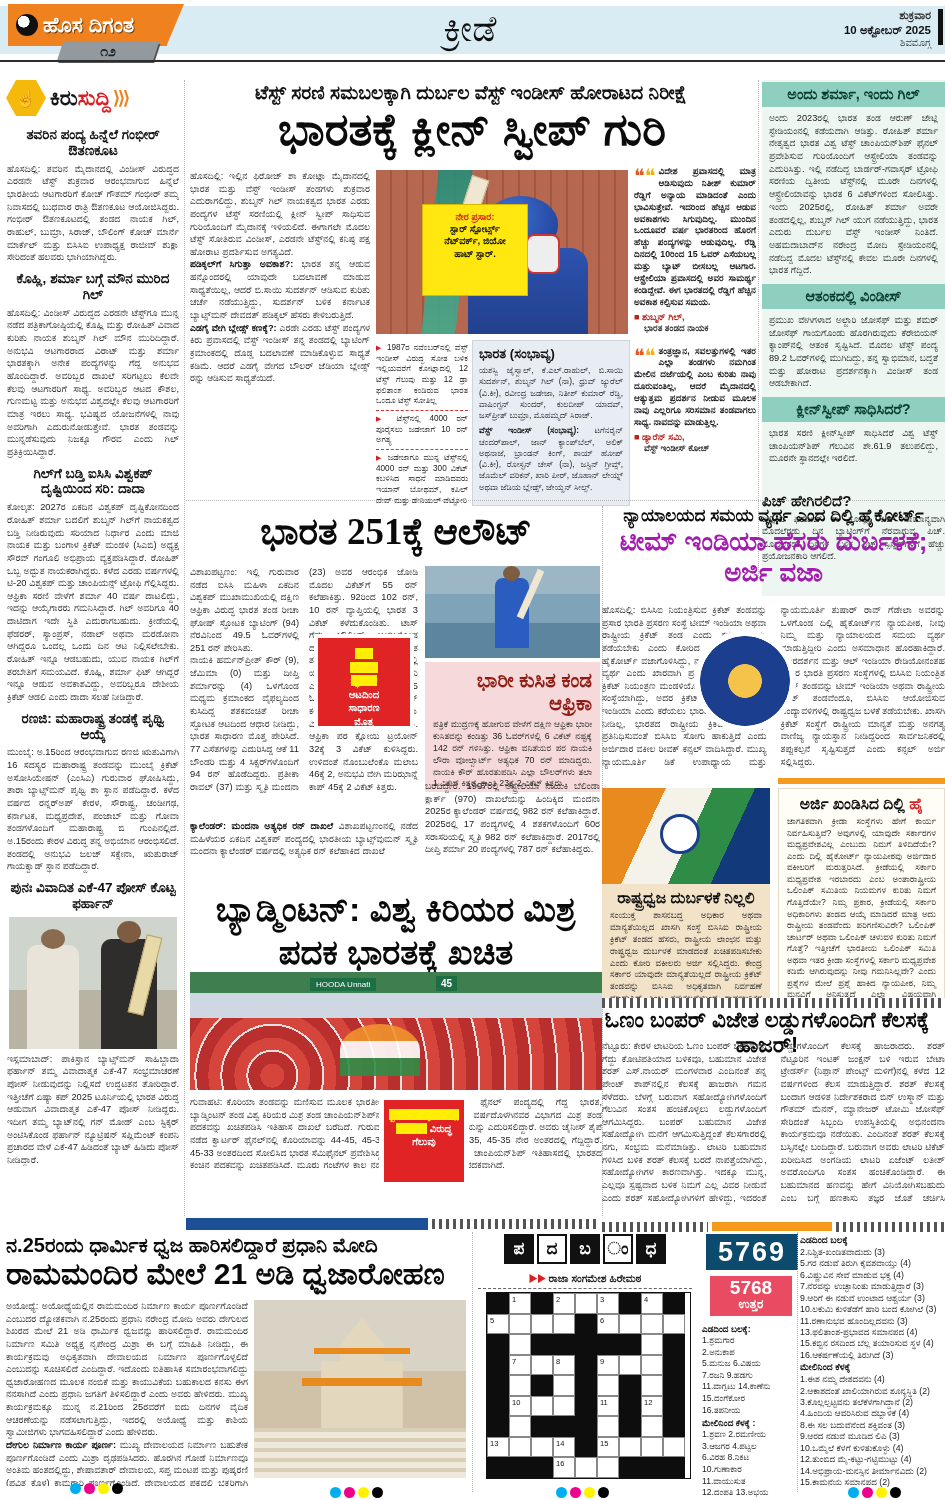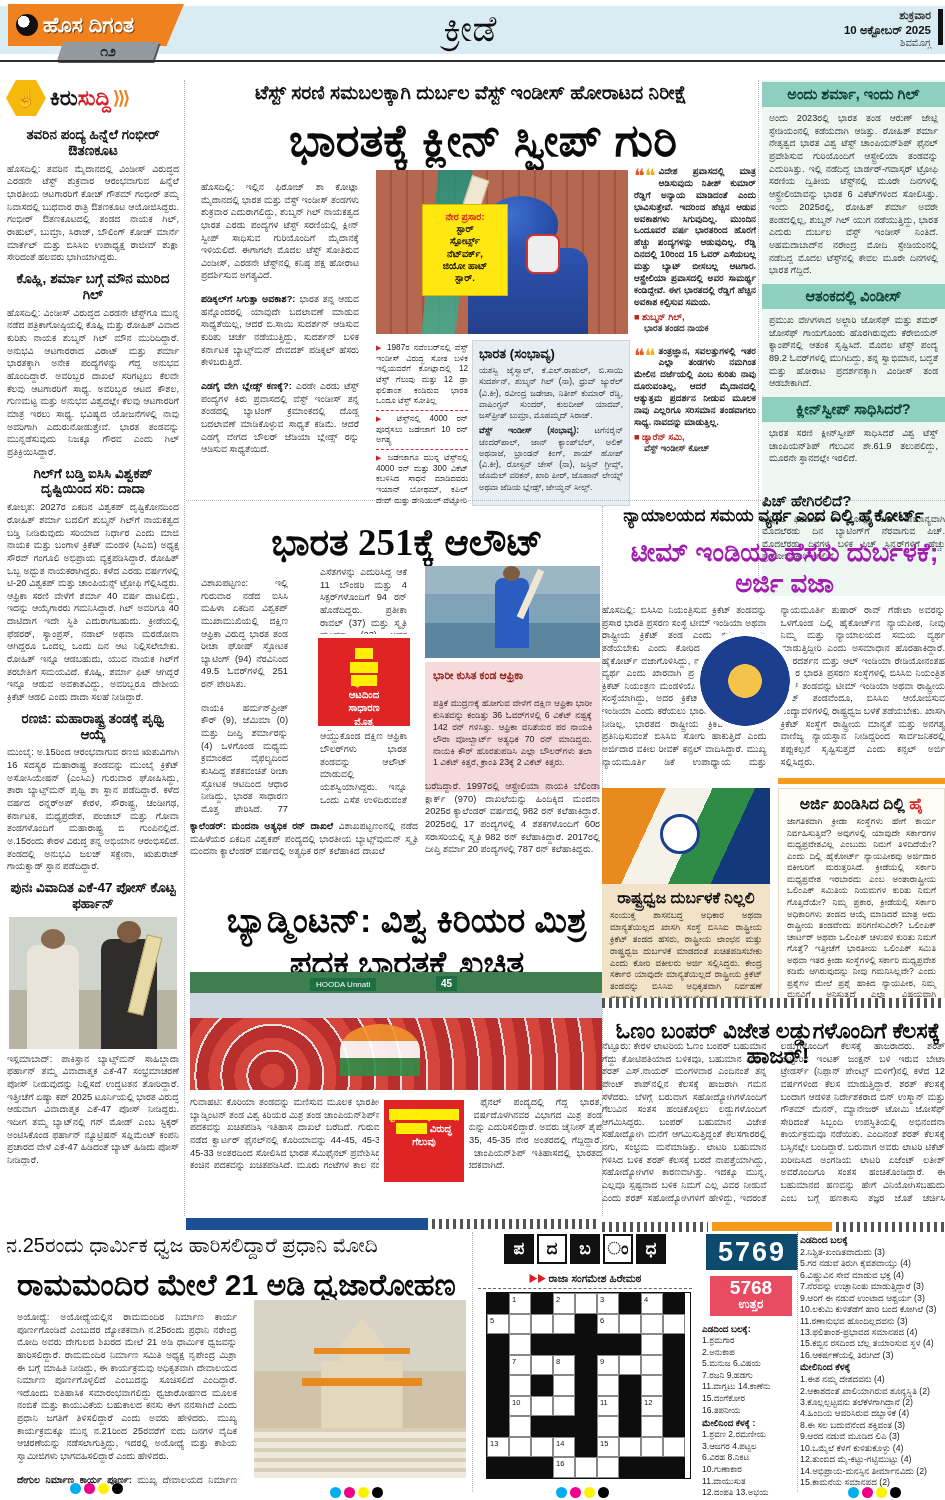--- a/index.html
+++ b/index.html
@@ -1,21 +1,21 @@
 <!DOCTYPE html>
 <html><head>
 <meta charset="utf-8">
 <style>
   html,body{margin:0;padding:0}
   body{width:945px;height:1500px;position:relative;background:#fff;color:#151515;
        font-family:"Liberation Sans", sans-serif;overflow:hidden}
   .abs{position:absolute}
   .bt{font-size:9.3px;line-height:1.36;text-align:justify;overflow:hidden;color:#222}
   .bt b{color:#111}
-  h1,h2,h3,p{margin:11px;padding:0}
+  h1,h2,h3,p{margin:0;padding:0}
   .vsep{position:absolute;border-left:1px dotted #b5b5b5}
   .hsep{position:absolute;border-top:1px dotted #b5b5b5}
   
   .mast-band{left:0;top:6px;width:945px;height:48px;background:#d9ecf3}
   .logo-block{left:8px;top:4px;width:176px;height:42px;background:#ef811e;
       clip-path:polygon(0 0,100% 0,90% 100%,0 100%);box-shadow:3px 3px 0 #3c3c3c;
       display:flex;align-items:center;gap:5px;padding-left:8px;box-sizing:border-box}
   .logo-eye{width:22px;height:22px;border-radius:50%;background:radial-gradient(circle at 35% 35%,#fff 0 28%,#111 30% 100%);flex:0 0 auto}
   .logo-txt{font-size:21px;font-weight:bold;color:#fff;text-shadow:1px 1px 0 #7a3c00}
   .page-tab{left:60px;top:42px;width:96px;height:19px;background:#939a9f;transform:skewX(-18deg);
@@ -50,21 +50,21 @@
   .main-hl{left:186px;top:103px;width:572px;text-align:center;font-size:45px;line-height:1.18;font-weight:bold;color:#0b0b0b}
   .mcol1{left:190px;top:170px;width:180px;height:336px}
   .mphoto{left:376px;top:170px;width:252px;height:164px;overflow:hidden;background:
      repeating-linear-gradient(90deg,#b5674f 0 14px,#a05742 14px 16px),
      repeating-linear-gradient(0deg,rgba(0,0,0,.12) 0 12px,rgba(255,255,255,.06) 12px 14px)}
   .mph-green{position:absolute;left:54px;top:0;width:34px;height:100%;background:linear-gradient(#1f8f7a,#3fae8f);opacity:.85;transform:skewX(-6deg)}
   .mph-bat{position:absolute;left:84px;top:6px;width:16px;height:74px;background:#efe7d2;transform:rotate(18deg);border:1px solid #cbb98f}
   .mph-helmet{position:absolute;left:108px;top:26px;width:74px;height:56px;border-radius:50% 50% 46% 46%;background:radial-gradient(circle at 35% 35%,#3f6fd1,#1d3f96)}
   .mph-body{position:absolute;left:92px;top:78px;width:120px;height:90px;border-radius:18px 18px 0 0;background:linear-gradient(#2c53b0,#233f8a)}
   .mph-glove{position:absolute;left:150px;top:64px;width:30px;height:36px;border-radius:8px;background:#eee;border:2px solid #cf3333}
-  .livebox{position:absolute;left:46px;top:34px;width:86px;height:92px;background:#ffe70f;border:1px solid #d8b800;
+  .livebox{position:absolute;left:46px;top:34px;width:106px;height:92px;background:#ffe70f;border:1px solid #d8b800;
      padding:6px 19px;box-sizing:border-box;text-align:center}
   .livebox .lb1{color:#d71f26;font-weight:bold;font-size:9.5px}
   .livebox .lb2{font-size:9.5px;font-weight:bold;color:#111;line-height:1.3}
   .facts{left:376px;top:340px;width:92px;height:166px;overflow:hidden}
   .fact{font-size:8.2px;line-height:1.3;text-align:justify;border-bottom:1px dashed #c33;padding:3px 0;color:#222}
   .fact:before{content:"▶ ";color:#d71f26;font-size:7px}
   .squadbox{left:472px;top:340px;width:158px;height:166px;background:#e8edf3;border:1px solid #cdd6df;
      padding:5px 6px;box-sizing:border-box;overflow:hidden}
   .squad-t{font-size:13px;font-weight:bold;margin-bottom:3px;color:#101010}
   .squad-b{font-size:8.4px;line-height:1.34;text-align:justify;color:#222}
@@ -89,21 +89,21 @@
   .ao-p3{left:190px;top:820px;width:228px;height:76px}
   .ao-red{left:318px;top:638px;width:92px;height:88px;background:#e02426;color:#fff;text-align:center;
      padding:9px 23px;box-sizing:border-box;font-weight:bold;font-size:10px;line-height:1.35;box-shadow:0 0 0 4px #fff}
   .ao-red .y{color:#ffe70f}
   .ao-photo{left:425px;top:566px;width:175px;height:92px;background:
      linear-gradient(180deg,#9db6c6 0 30%,#7fa3b8 30% 62%,#5c86a0 62% 100%);position:relative;overflow:hidden}
   .wcrick{position:absolute;left:70px;top:12px;width:34px;height:70px;background:#2b5cc0;border-radius:8px 8px 0 0}
   .wcrick:before{content:"";position:absolute;left:8px;top:-12px;width:17px;height:15px;border-radius:50%;background:#7d5c41}
   .wbat{position:absolute;left:102px;top:2px;width:7px;height:52px;background:#efe7d2;transform:rotate(24deg)}
   .pinkbox{left:425px;top:662px;width:175px;height:130px;background:#f6d9da;padding:7px 8px;box-sizing:border-box;overflow:hidden}
-  .pink-t{font-size:11px;font-weight:bold;color:#8f1d14;text-align:left;margin-bottom:16px}
+  .pink-t{font-size:20px;font-weight:bold;color:#8f1d14;text-align:right;margin-bottom:4px}
   .pink-b{font-size:8.8px;line-height:1.35;text-align:justify;color:#222}
   .ao-tail{left:425px;top:780px;width:175px;height:98px}
   
   .ct-strap{left:602px;top:506px;width:343px;text-align:center;font-size:17px;font-weight:bold;color:#0c0c0c}
   .ct-hl{left:602px;top:526px;width:343px;text-align:center;font-size:26px;line-height:1.2;font-weight:bold;color:#a21caf}
   .ct-cols{left:602px;top:604px;width:343px;height:178px;column-count:2;column-gap:14px}
   .bcci{left:700px;top:636px;width:90px;height:90px;border-radius:50%;
      background:radial-gradient(circle at 50% 50%,#f4c34a 0 26%,#1b3e8f 27% 70%,#fff 71% 78%,#1b3e8f 79% 100%);
      box-shadow:0 0 0 6px #fff;display:flex;align-items:center;justify-content:center}
   .bcci span{color:#f4c34a;font-size:26px}
@@ -134,21 +134,21 @@
      padding:8px 5px;box-sizing:border-box;font-weight:bold;font-size:10px;line-height:1.35;box-shadow:0 0 0 5px #fff}
   .bd-red .y{color:#ffe70f}
   
   .on-hl{left:602px;top:1008px;width:330px;text-align:center;font-size:21.5px;font-weight:bold;color:#0a0a0a}
   .on-cols{left:602px;top:1040px;width:343px;height:172px;column-count:2;column-gap:14px}
   
   .hatch{position:absolute;height:10px;background:repeating-linear-gradient(90deg,#555 0 3px,#fff 3px 7px)}
   .bluebar{left:186px;top:1218px;width:242px;height:12px;background:#1d4f96;position:absolute}
   .orangebar2{left:712px;top:1222px;width:120px;height:9px;background:#f59a1c;position:absolute}
   
-  .tm-strap{left:6px;top:1234px;width:460px;font-size:20px;font-weight:normal;color:#0c0c0c}
+  .tm-strap{left:6px;top:1234px;width:460px;font-size:20px;font-weight:bold;color:#0c0c0c}
   .tm-hl{left:6px;top:1257px;width:460px;font-size:30px;font-weight:bold;color:#0a0a0a}
   .tm-body{left:6px;top:1300px;width:242px;height:186px}
   .tm-photo{left:254px;top:1300px;width:212px;height:178px;position:absolute;overflow:hidden;
      background:linear-gradient(180deg,#d9d3c6 0 40%,#cfc2a8 40% 100%)}
   .temple{position:absolute;left:48px;top:18px;width:120px;height:120px;background:#e3d7bd;
      clip-path:polygon(50% 0,68% 22%,68% 36%,84% 36%,84% 100%,16% 100%,16% 36%,32% 36%,32% 22%)}
   .temple-band{position:absolute;left:48px;top:78px;width:120px;height:8px;background:#e98a1f}
   .temple-band2{position:absolute;left:60px;top:48px;width:96px;height:6px;background:#e98a1f}
   .tm-steps{position:absolute;left:0;top:128px;width:100%;height:50px;
      background:repeating-linear-gradient(0deg,#efe9db 0 6px,#d9cfb9 6px 10px)}

